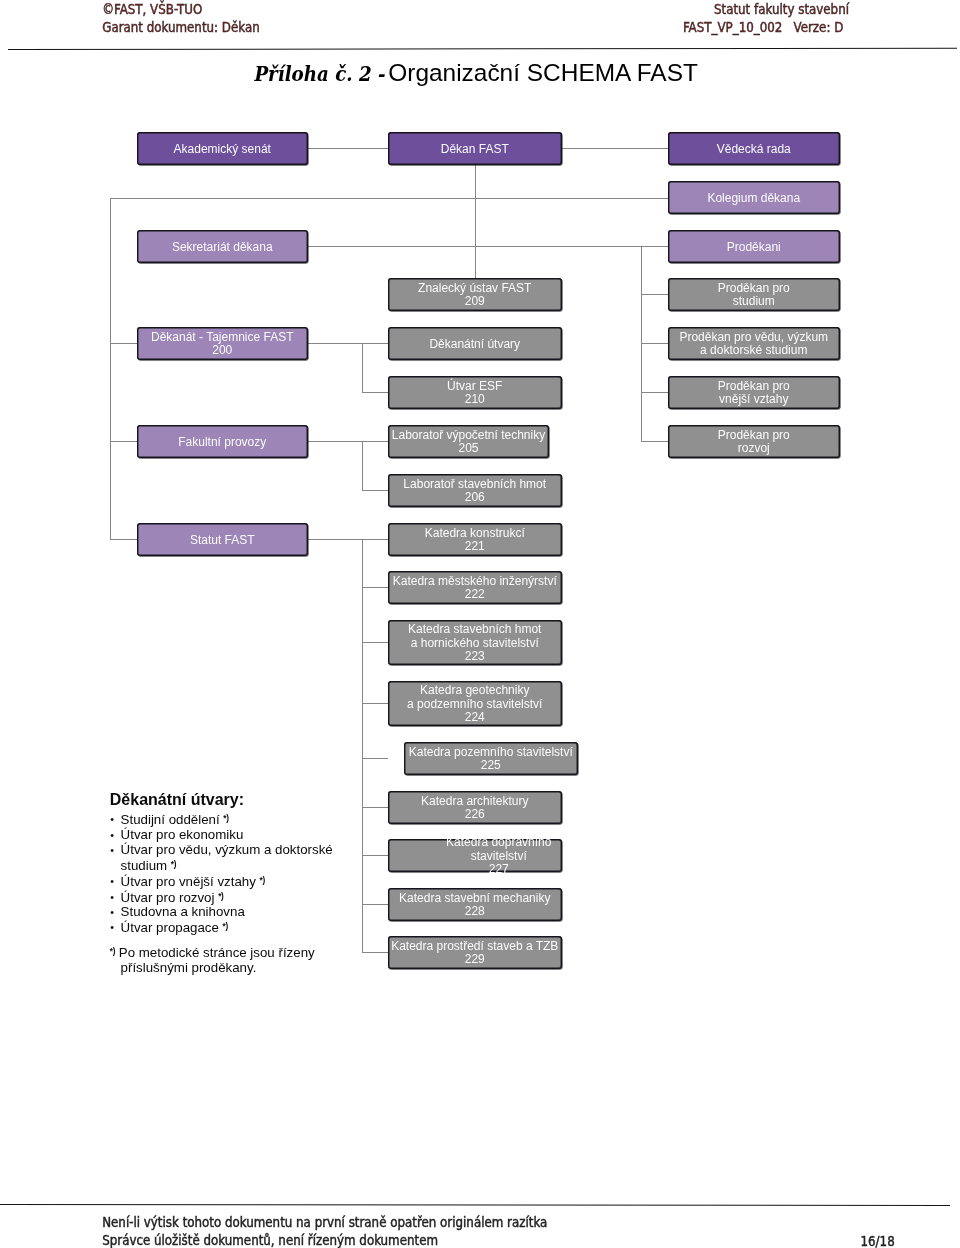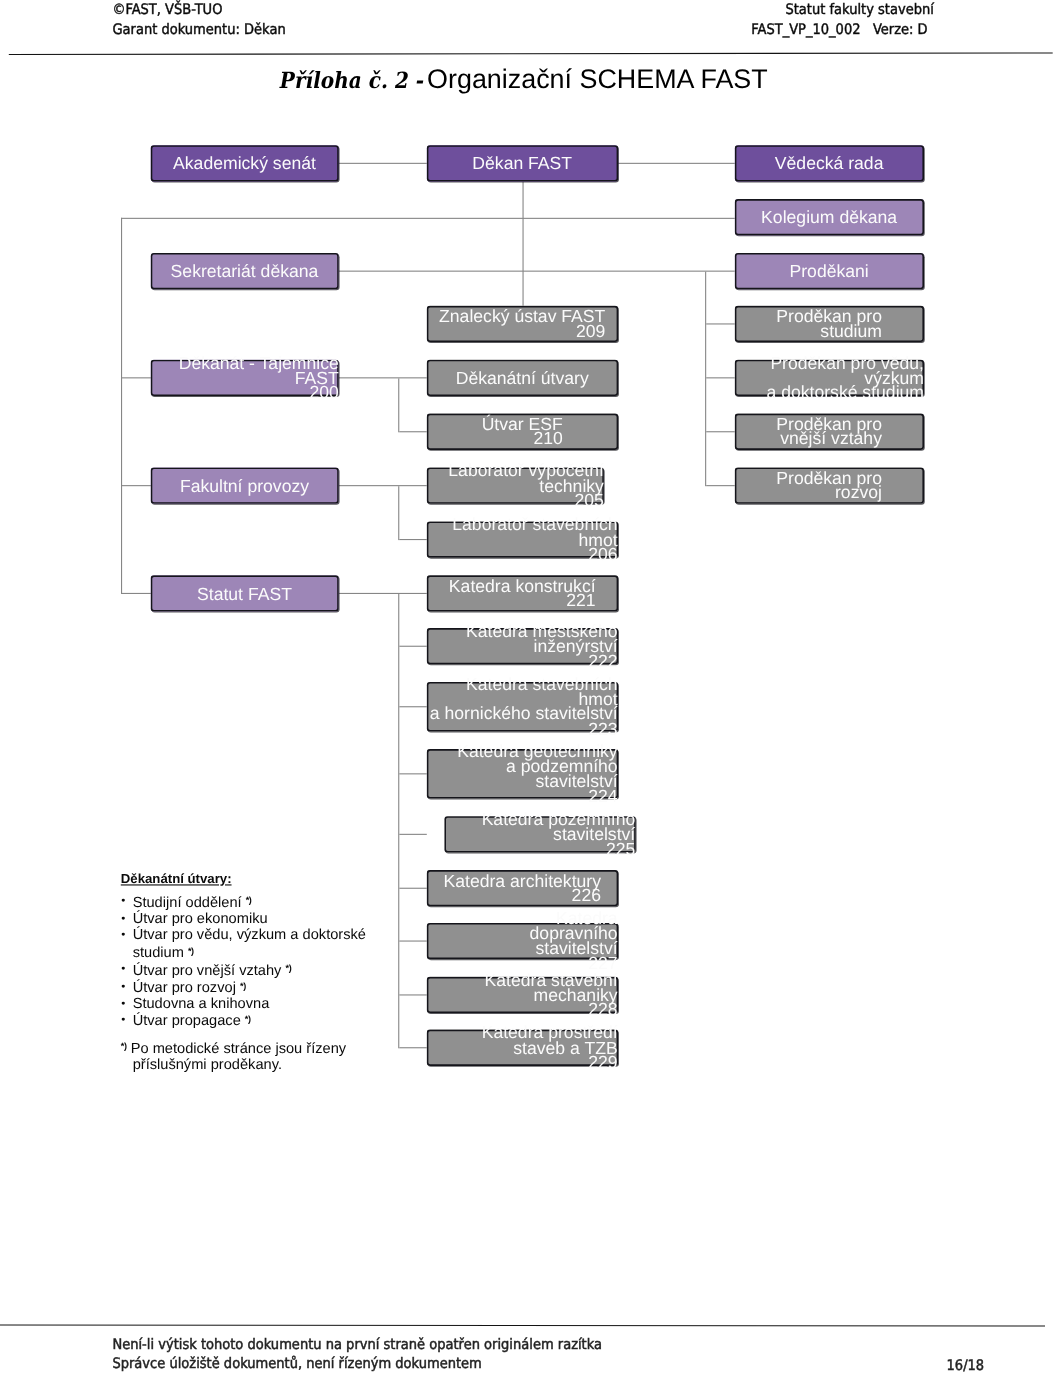--- a/index.html
+++ b/index.html
@@ -5,48 +5,48 @@
 <style>
   html,body{margin:0;padding:0;}
   body{width:960px;height:1248px;background:#ffffff;
        font-family:"Liberation Sans",sans-serif;color:#000;
        -webkit-font-smoothing:antialiased;}
   #page{position:relative;width:960px;height:1248px;overflow:hidden;}
 
   
   .hdr{position:absolute;font-family:"DejaVu Sans",sans-serif;font-stretch:condensed;
        font-size:13.2px;font-weight:400;-webkit-text-stroke:0.42px #232323;
-       white-space:pre;color:#000000;line-height:1;}
+       white-space:pre;color:#7f1d1d;line-height:1;}
   .hdr-l1{left:102.2px;top:3.0px;}
   .hdr-l2{left:102.2px;top:20.8px;}
   .hdr-r1{left:714px;top:3.0px;}
   .hdr-r2{left:683px;top:20.8px;}
   .hdr-rule{position:absolute;left:8px;top:48.9px;width:949px;height:1.4px;
             background:#141414;transform:rotate(-0.08deg);transform-origin:left center;}
 
   
   .title{position:absolute;left:254.4px;top:61px;white-space:pre;line-height:1;}
   .title .ital{font-family:"DejaVu Serif",serif;font-stretch:condensed;font-style:italic;font-weight:700;font-size:20.3px;}
   .title .plain{font-family:"Liberation Sans",sans-serif;font-size:24.45px;font-weight:400;margin-left:-4.2px;}
 
   
   #chart{position:absolute;left:0;top:0;width:960px;height:1248px;}
   .node{position:absolute;box-sizing:border-box;
         border-radius:3px;color:#fbfbfb;display:flex;align-items:center;
-        justify-content:center;text-align:right;line-height:13.4px;
-        font-size:16px;font-family:"Liberation Sans",sans-serif;}
+        justify-content:center;text-align:center;line-height:13.4px;
+        font-size:12px;font-family:"Liberation Sans",sans-serif;}
   .node > div{position:relative;top:0.8px;}
   .ln{position:absolute;}
   .lnh{height:1.3px;}
   .lnv{width:1.3px;}
 
   
   .legend{position:absolute;left:109.8px;top:793.2px;width:245px;
           font-family:"Liberation Sans",sans-serif;font-size:13.3px;color:#0a0a0a;}
-  .legend .lt{font-weight:700;font-size:12px;line-height:13.2px;margin-bottom:6.0px;text-decoration:underline;}
+  .legend .lt{font-weight:700;font-size:16px;line-height:13.2px;margin-bottom:6.0px;}
   .legend ul{list-style:none;margin:0;padding:0;}
   .legend li{position:relative;padding-left:10.8px;line-height:14.78px;}
   .legend li:before{content:"\2022";position:absolute;left:0.4px;top:0;font-size:10.5px;line-height:14.78px;}
   .legend .note{margin-top:9.2px;line-height:14.75px;padding-left:10.8px;text-indent:-10.8px;}
   sup.star{font-size:8.2px;font-weight:700;vertical-align:3.1px;letter-spacing:-0.3px;}
 
   
   .ftr-rule{position:absolute;left:0px;top:1204.0px;width:950px;height:1.4px;background:#141414;transform:rotate(0.06deg);transform-origin:left center;}
   .ftr{position:absolute;font-family:"DejaVu Sans",sans-serif;font-stretch:condensed;
        font-size:13.2px;font-weight:400;-webkit-text-stroke:0.42px #232323;

